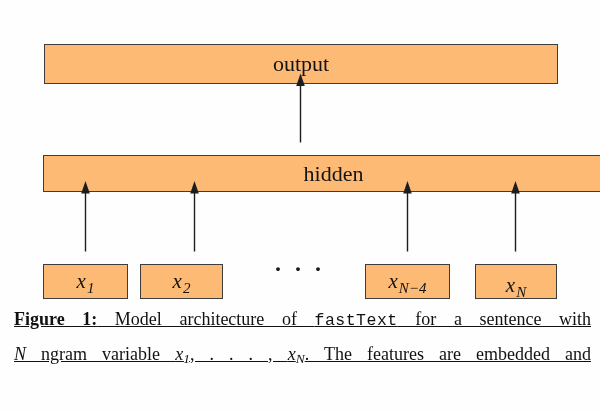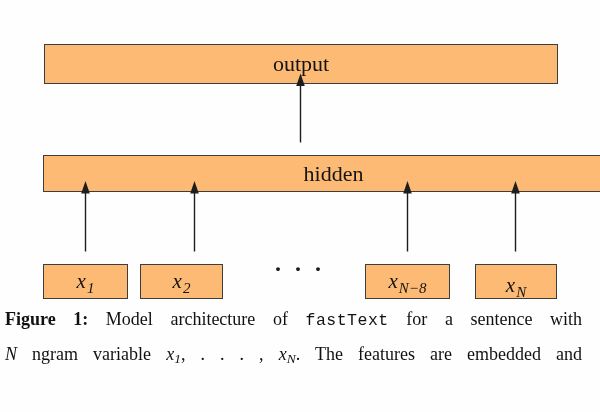--- a/index.html
+++ b/index.html
@@ -64,26 +64,27 @@
     left: 0; top: 0;
     width: 600px; height: 412px;
     pointer-events: none;
   }
   .arrow-line { stroke: #1d1d1d; stroke-width: 1.4; }
   .arrow-head { fill: #1d1d1d; }
 
   
   .caption {
     position: absolute;
-    left: 5px;
+    left: 14px;
     top: 303px;
     width: 577px;
     font-size: 18px;
     line-height: 33.5px;
     color: #111111;
+    text-decoration: underline;
   }
   .caption-line.just { text-align: justify; text-align-last: justify; }
   .seg-plain  { }
   .seg-bold   { font-weight: bold; }
   .seg-mono   { font-family: "Liberation Mono", monospace; font-size: 16.5px; letter-spacing: 0.5px; }
   .seg-math   { font-style: italic; }
   .seg-math-sub { font-style: italic; font-size: 13.5px; vertical-align: -3px; }
 </style>
 </head>
 <body>
@@ -104,21 +105,21 @@
       <span><span>x</span><span class="sub">1</span></span>
     </div>
 
     <div class="box input-box" id="input-box-2">
       <span><span>x</span><span class="sub">2</span></span>
     </div>
 
     <div class="ellipsis">. . .</div>
 
     <div class="box input-box" id="input-box-3">
-      <span><span>x</span><span class="sub">N−8</span></span>
+      <span><span>x</span><span class="sub">N−4</span></span>
     </div>
 
     <div class="box input-box" id="input-box-4">
       <span><span>x</span><span class="sub">N</span></span>
     </div>
 
     <svg class="arrows-layer" viewBox="0 0 600 412">
       <g>
         <line class="arrow-line" x1="300.5" y1="142.5" x2="300.5" y2="84"></line>
         <polygon class="arrow-head" points="300.5,73.5 296.2,86 304.8,86"></polygon>

